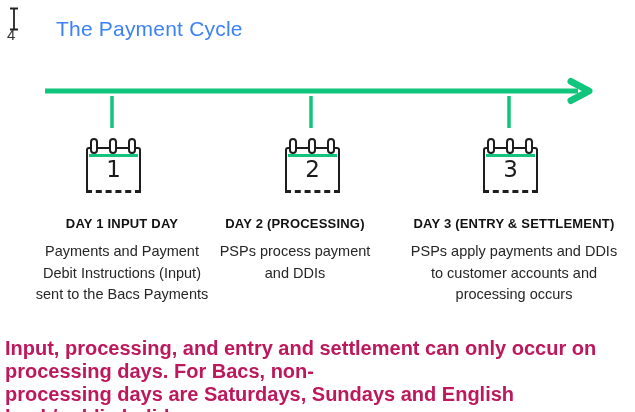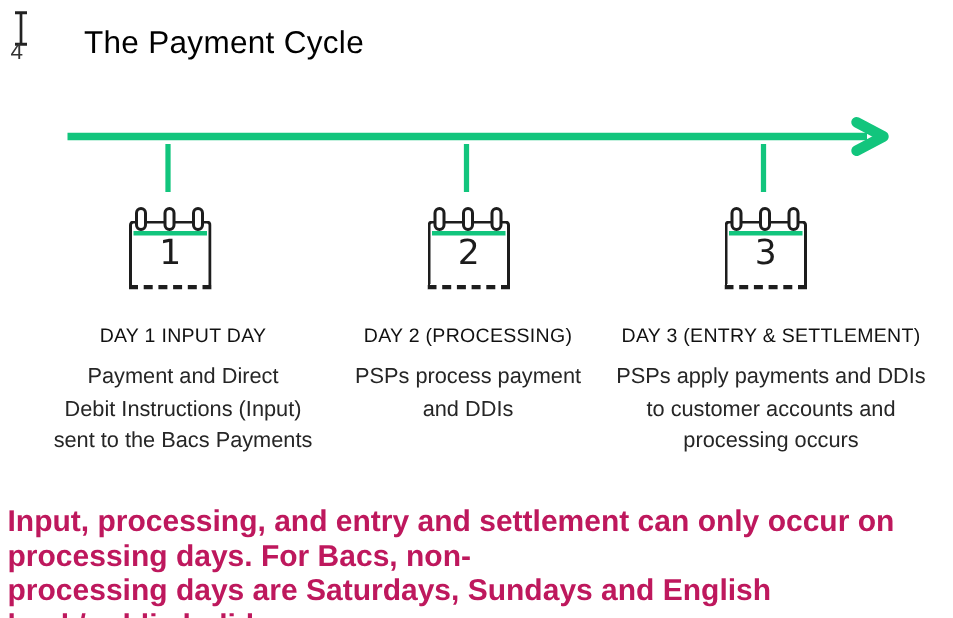--- a/index.html
+++ b/index.html
@@ -13,21 +13,21 @@
   
   .page-number{
     position:absolute;left:7px;top:26px;
     font-size:15px;color:#333;
   }
   .ibeam{
     position:absolute;left:8px;top:7px;
   }
   .page-title{
     position:absolute;left:56px;top:17px;
-    font-size:21px;font-weight:400;color:#000000;
+    font-size:21px;font-weight:400;color:#3b82f6;
     letter-spacing:0.2px;
   }
   
   .timeline-svg{position:absolute;left:0;top:75px;}
   
   .calendar{
     position:absolute;top:135px;width:55px;height:58px;
   }
   .calendar .ring{
     position:absolute;top:3px;width:8px;height:16px;
@@ -56,21 +56,21 @@
     text-align:center;
     font-family:"DejaVu Sans", sans-serif;
     font-size:23px;color:#1c1c1c;line-height:1;
   }
   
   .col{
     position:absolute;top:216px;width:220px;
     text-align:center;color:#262626;
   }
   .col .heading{
-    font-size:13px;font-weight:400;color:#111;
+    font-size:13px;font-weight:700;color:#111;
     margin:0 0 10px 0;letter-spacing:0.2px;
   }
   .col .bodyline{
     font-size:14.5px;line-height:21.5px;
   }
   
   .footnote{
     position:absolute;left:5px;top:337px;width:625px;
     font-size:20px;line-height:23px;color:#be185d;font-weight:bold;
   }
@@ -122,26 +122,26 @@
     <span class="ring r2"></span>
     <span class="ring r3"></span>
     <div class="body">
       <div class="greenline"></div>
       <div class="daynum">3</div>
     </div>
   </div>
 
   <div class="col" style="left:12px;">
     <div class="heading">DAY 1 INPUT DAY</div>
-    <div class="bodyline">Payment and Direct</div>
+    <div class="bodyline">Payments and Payment</div>
     <div class="bodyline">Debit Instructions (Input)</div>
     <div class="bodyline">sent to the Bacs Payments</div>
   </div>
 
-  <div class="col" style="left:202px;">
+  <div class="col" style="left:185px;">
     <div class="heading">DAY 2 (PROCESSING)</div>
     <div class="bodyline">PSPs process payment</div>
     <div class="bodyline">and DDIs</div>
   </div>
 
   <div class="col" style="left:404px;">
     <div class="heading">DAY 3 (ENTRY &amp; SETTLEMENT)</div>
     <div class="bodyline">PSPs apply payments and DDIs</div>
     <div class="bodyline">to customer accounts and</div>
     <div class="bodyline">processing occurs</div>

